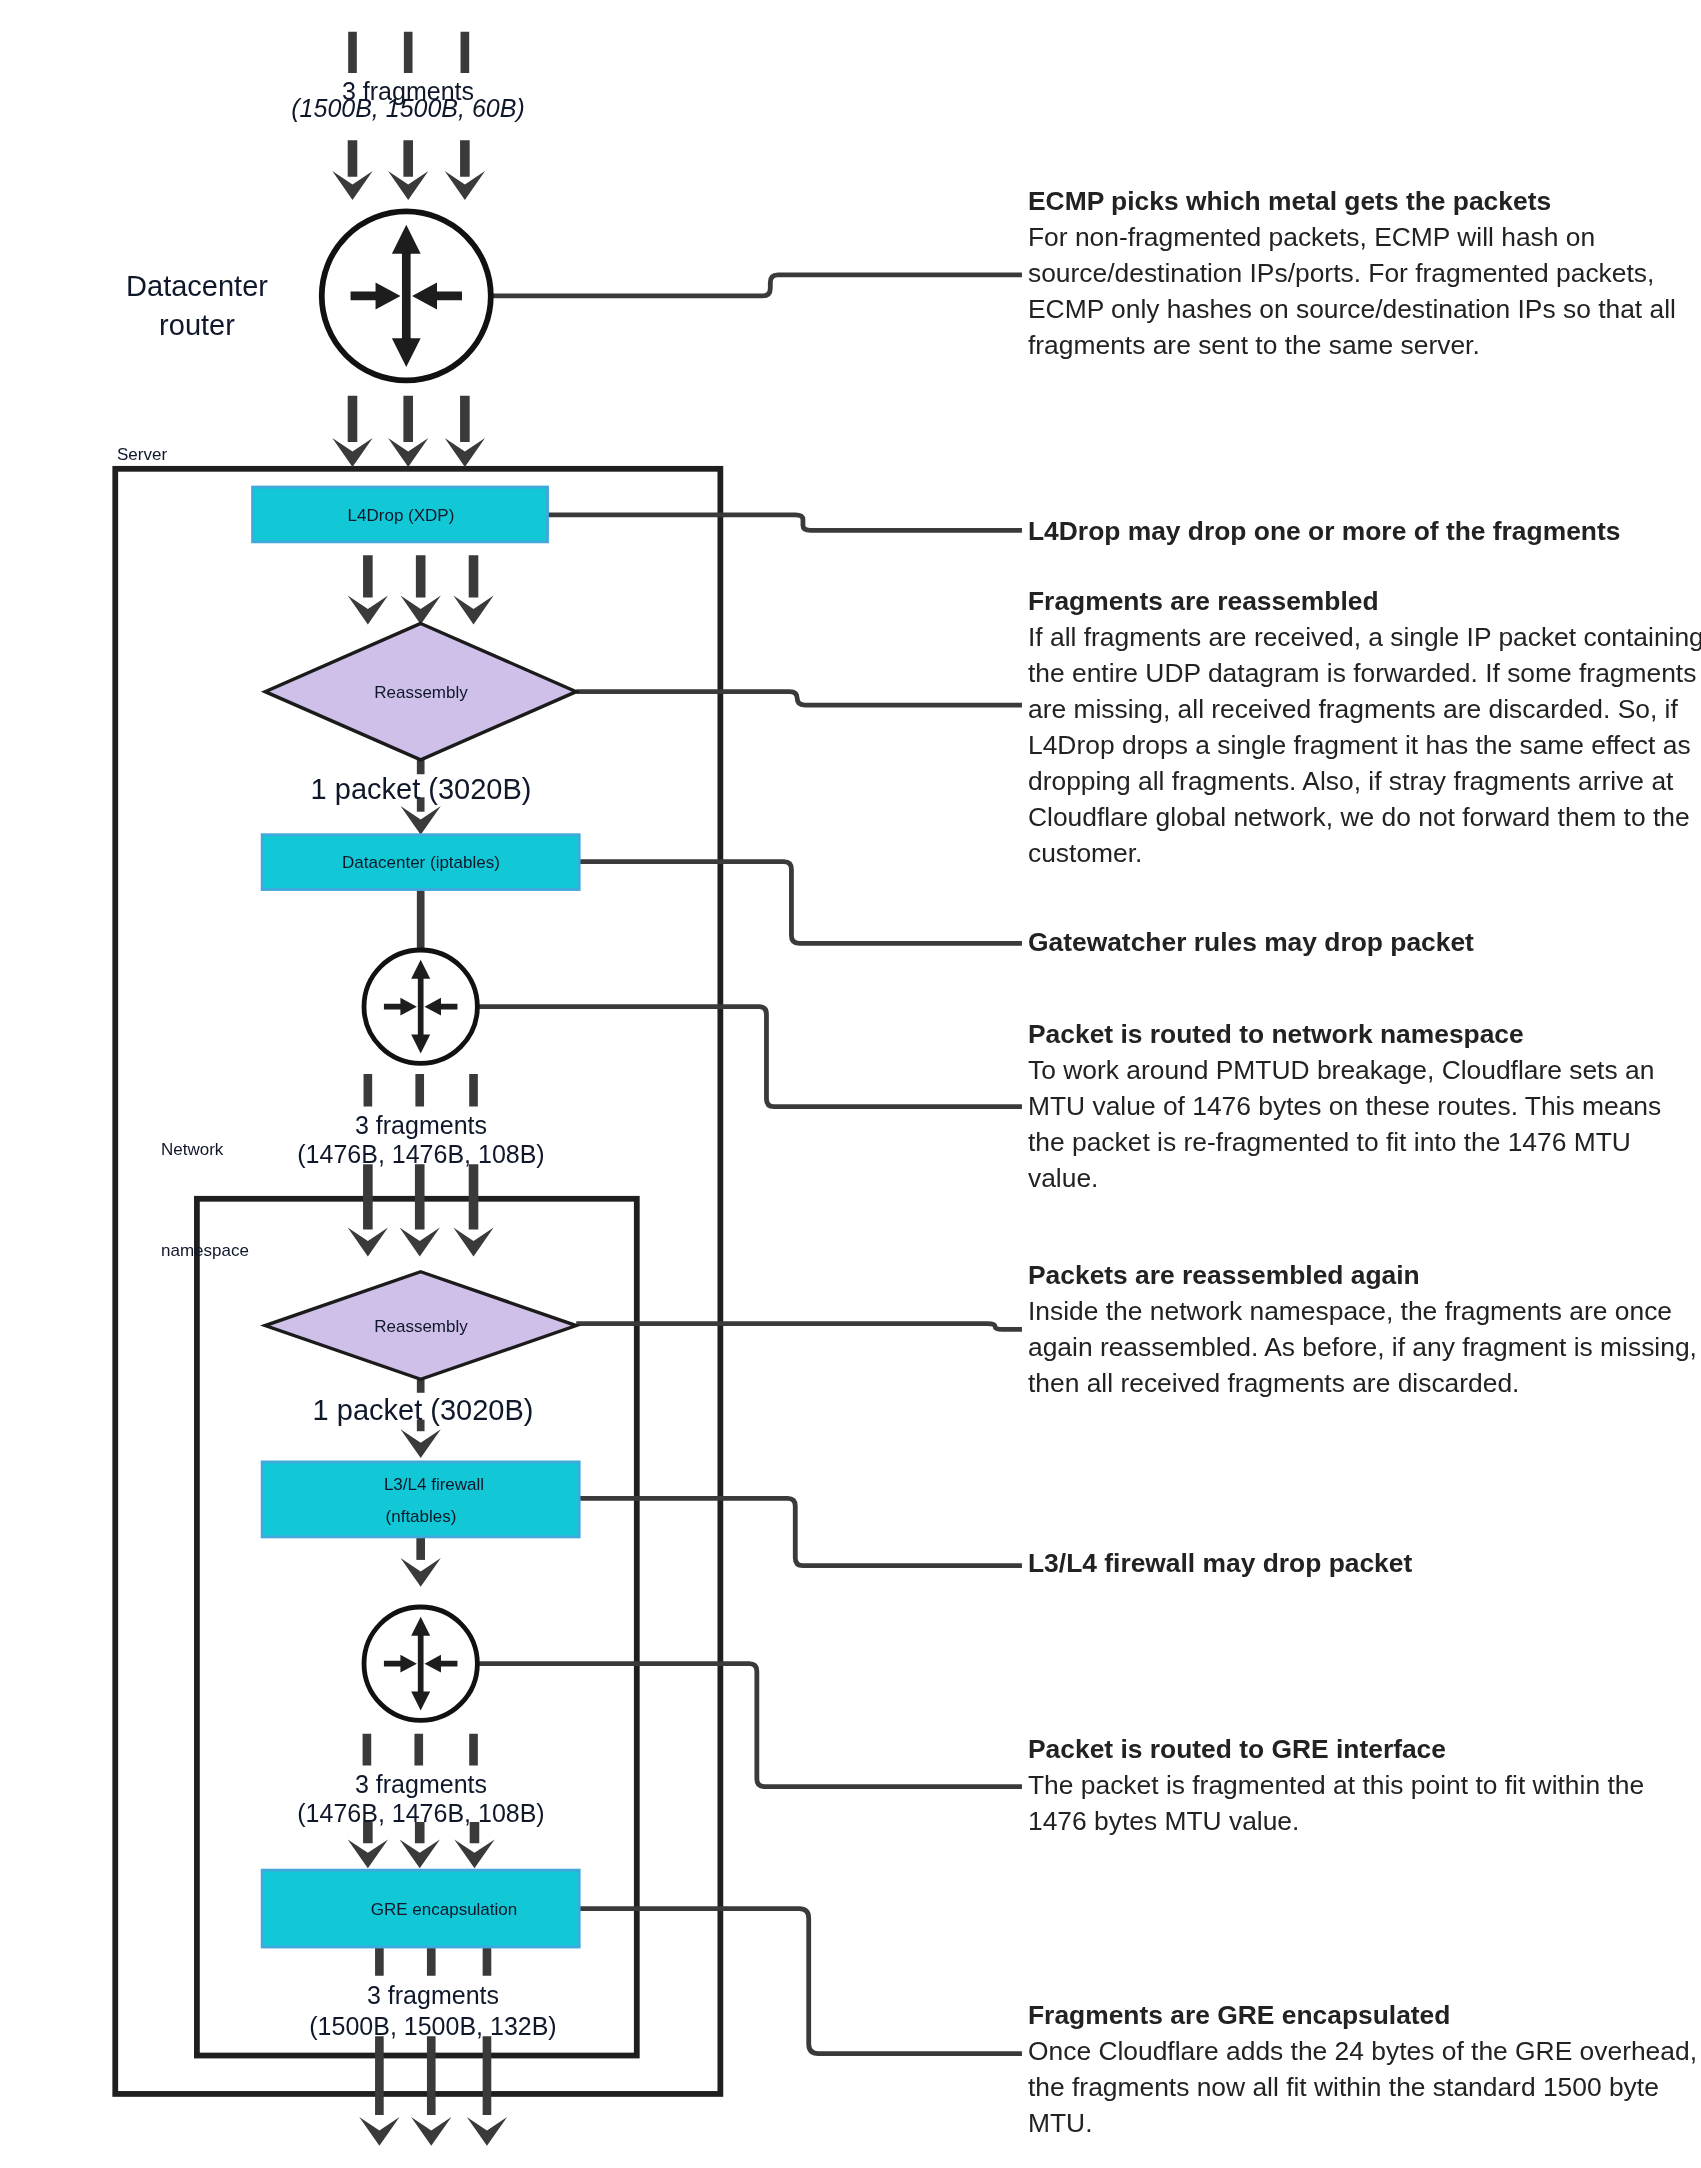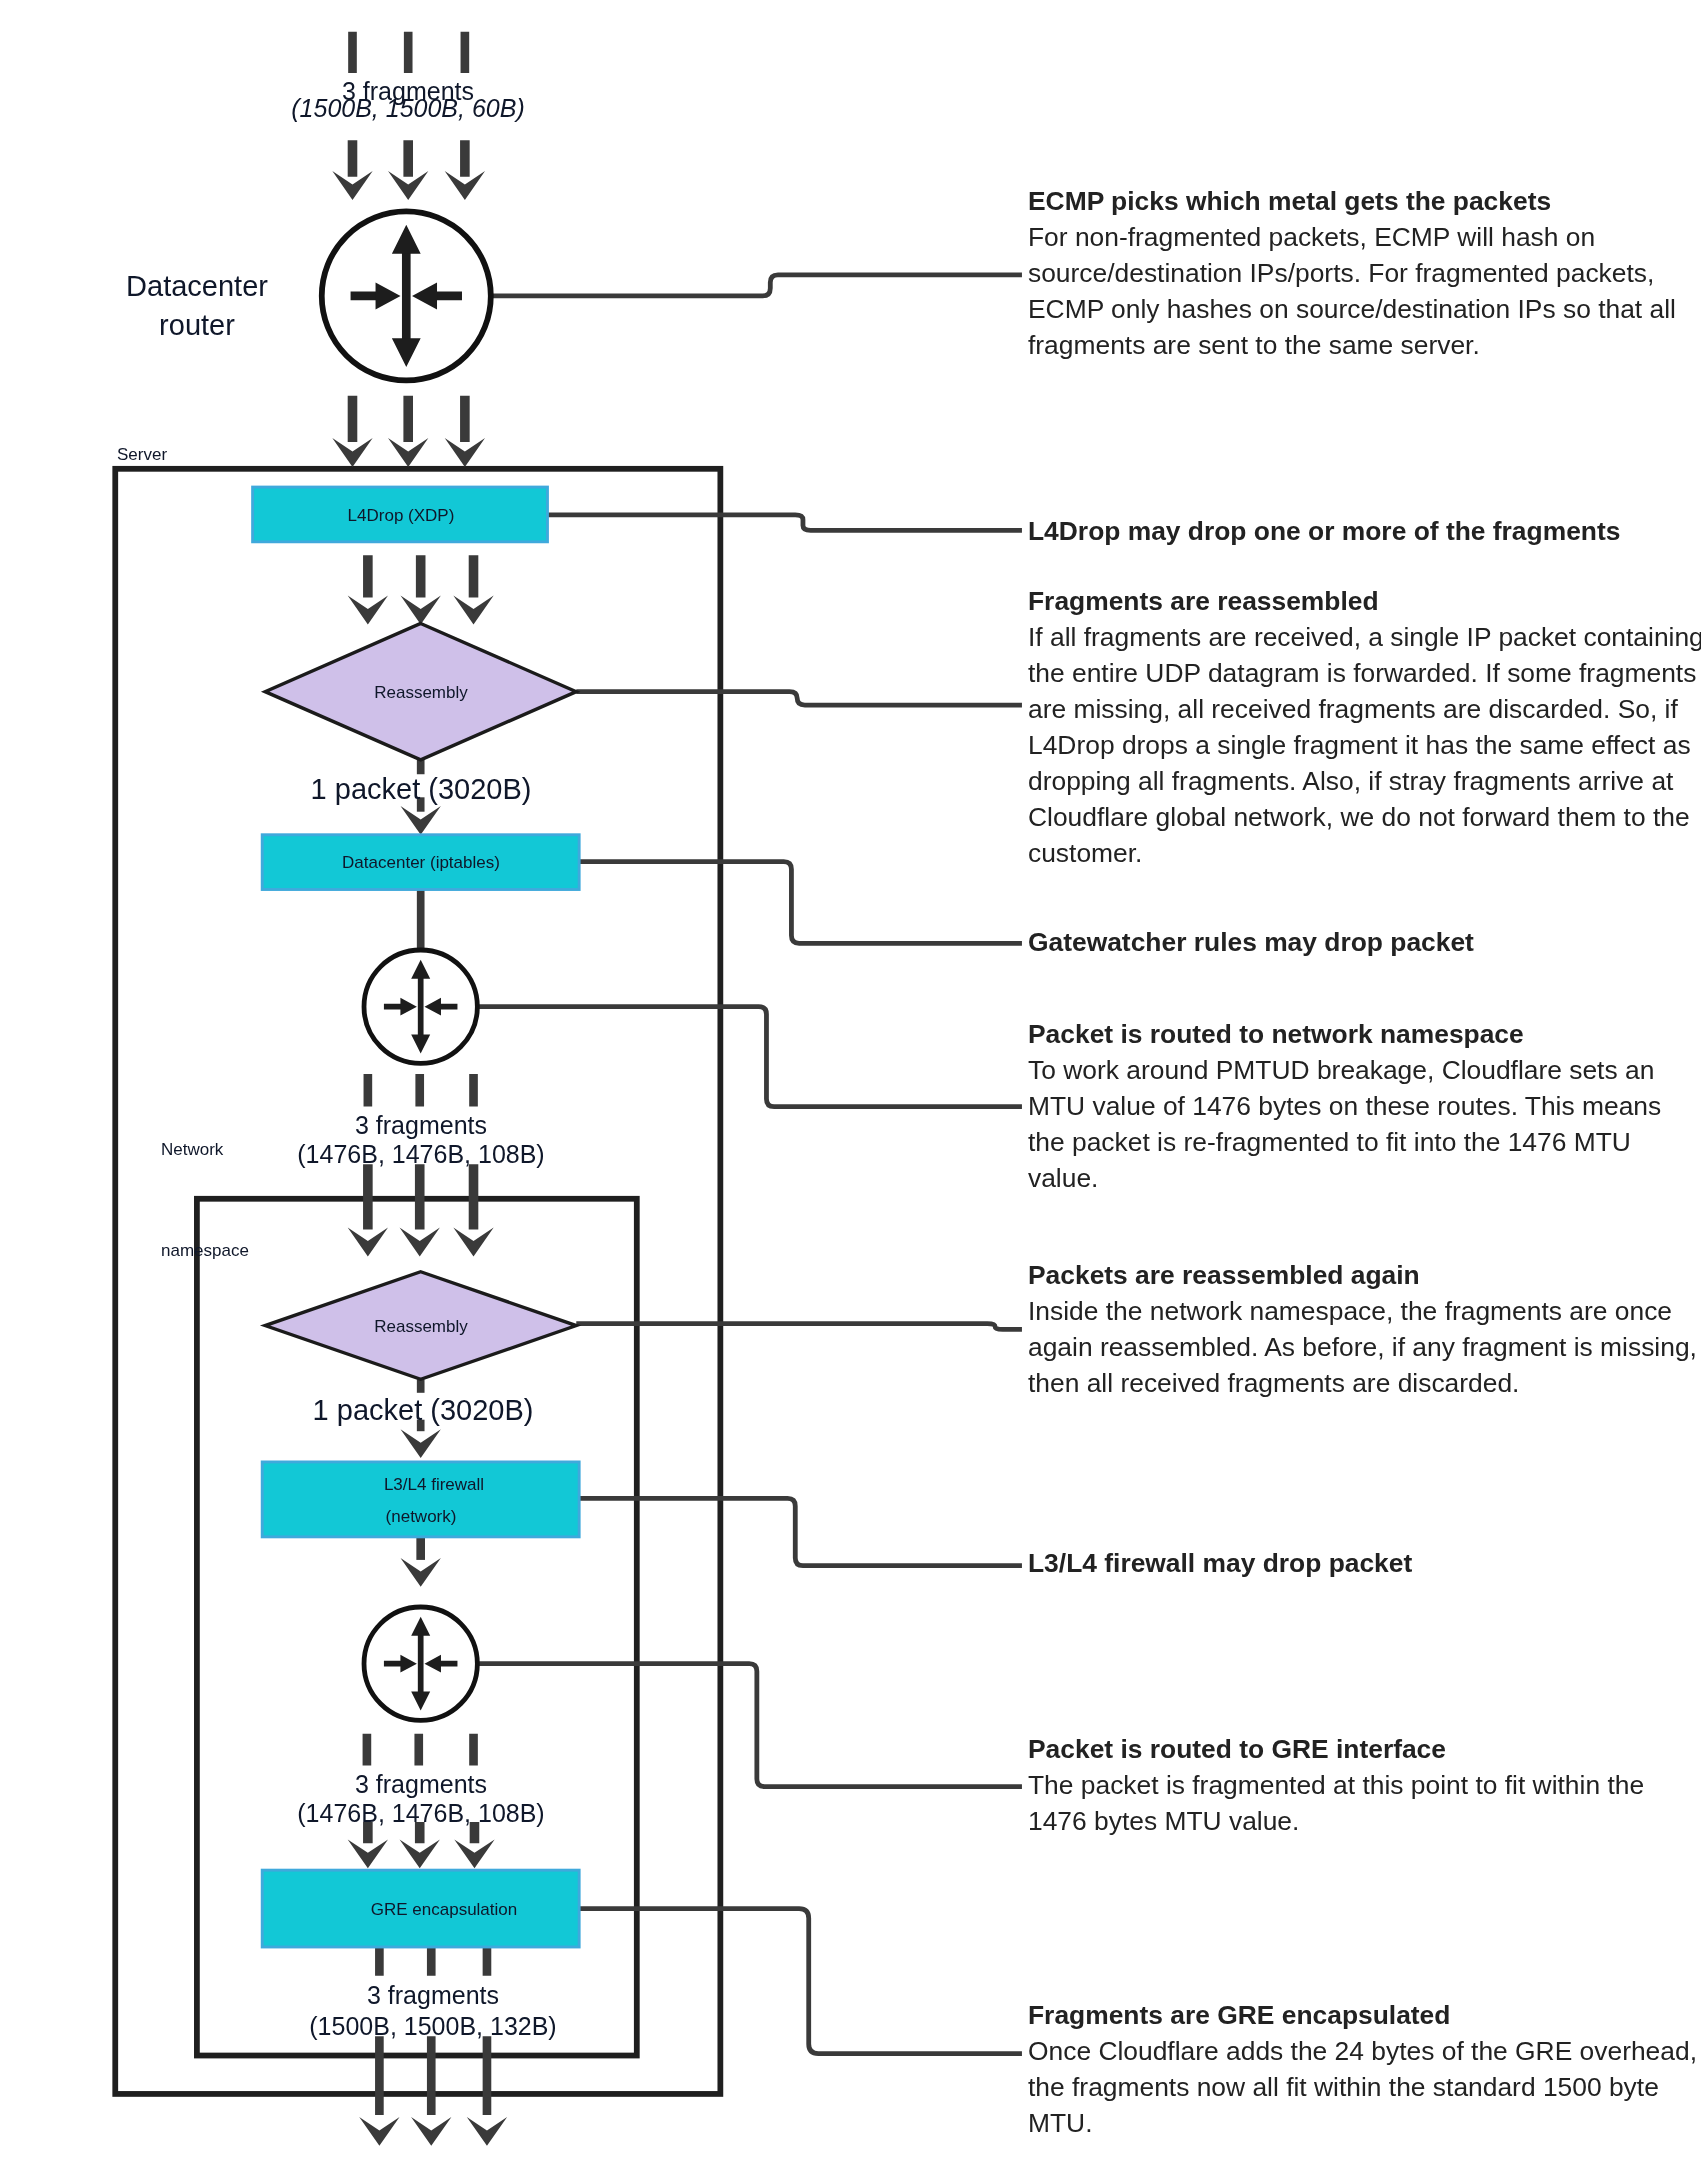--- a/index.html
+++ b/index.html
@@ -138,21 +138,21 @@
   <div class="lbl c fs26" style="left:421px;top:1110px;">3 fragments</div>
   <div class="lbl c fs26" style="left:421px;top:1139px;">(1476B, 1476B, 108B)</div>
 
   <div class="lbl fs24" style="left:161px;top:1135px;">Network</div>
   <div class="lbl fs24" style="left:161px;top:1236px;">namespace</div>
 
   <div class="lbl c fs24" style="left:421px;top:1312px;">Reassembly</div>
   <div class="lbl c fs30" style="left:423px;top:1393px;">1 packet (3020B)</div>
 
   <div class="lbl c fs24" style="left:421px;top:1470px;margin-left:13px;">L3/L4 firewall</div>
-  <div class="lbl c fs24" style="left:421px;top:1502px;">(network)</div>
+  <div class="lbl c fs24" style="left:421px;top:1502px;">(nftables)</div>
 
   <div class="lbl c fs26" style="left:421px;top:1769px;">3 fragments</div>
   <div class="lbl c fs26" style="left:421px;top:1798px;">(1476B, 1476B, 108B)</div>
 
   <div class="lbl c fs24" style="left:444px;top:1895px;">GRE encapsulation</div>
 
   <div class="lbl c fs26" style="left:433px;top:1980px;">3 fragments</div>
   <div class="lbl c fs26" style="left:433px;top:2011px;">(1500B, 1500B, 132B)</div>
 
   <div class="ann" style="top:183px;">

